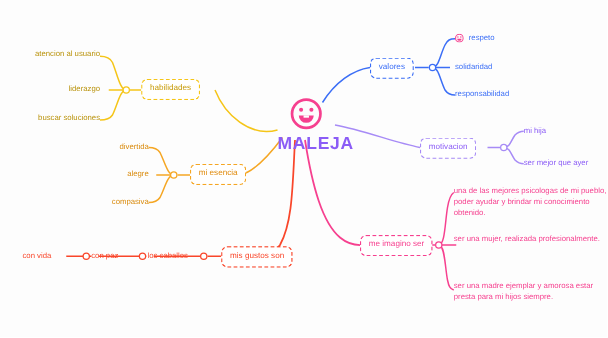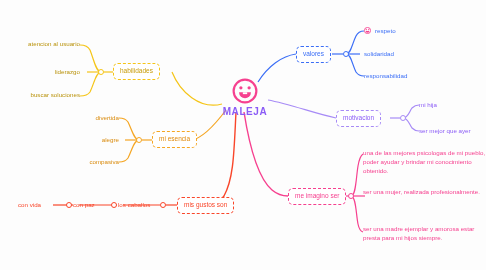--- a/index.html
+++ b/index.html
@@ -33,21 +33,21 @@
     text-align: center;
   }
   .smiley {
     width: 26px;
     height: 26px;
     margin: 0 auto;
     display: block;
   }
   .center-label {
     margin-top: 2px;
-    font-size: 10px;
+    font-size: 14px;
     letter-spacing: 0.6px;
     font-weight: bold;
     color: #8b5cf6;
     white-space: nowrap;
   }
 
   
   .node-box {
     position: absolute;
     border: 1px dashed #cccccc;

